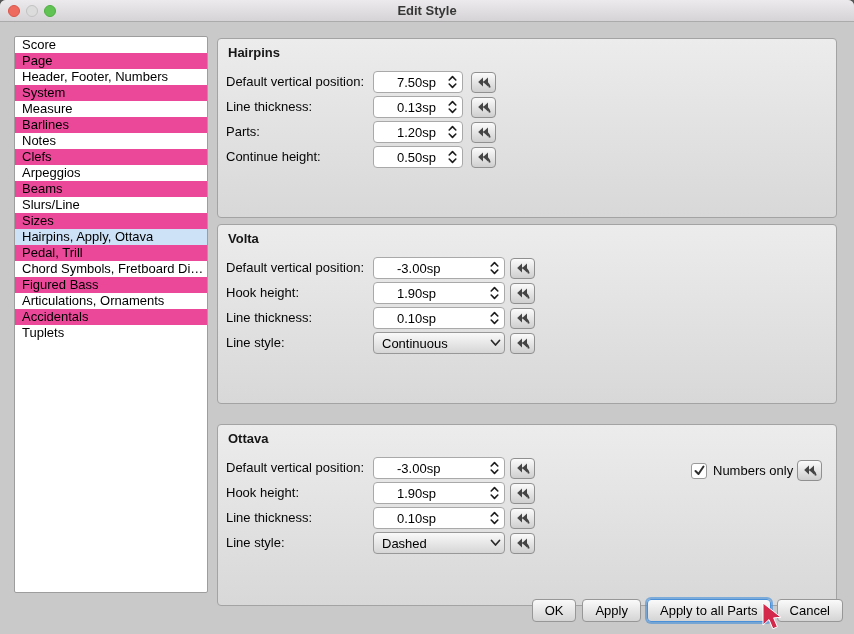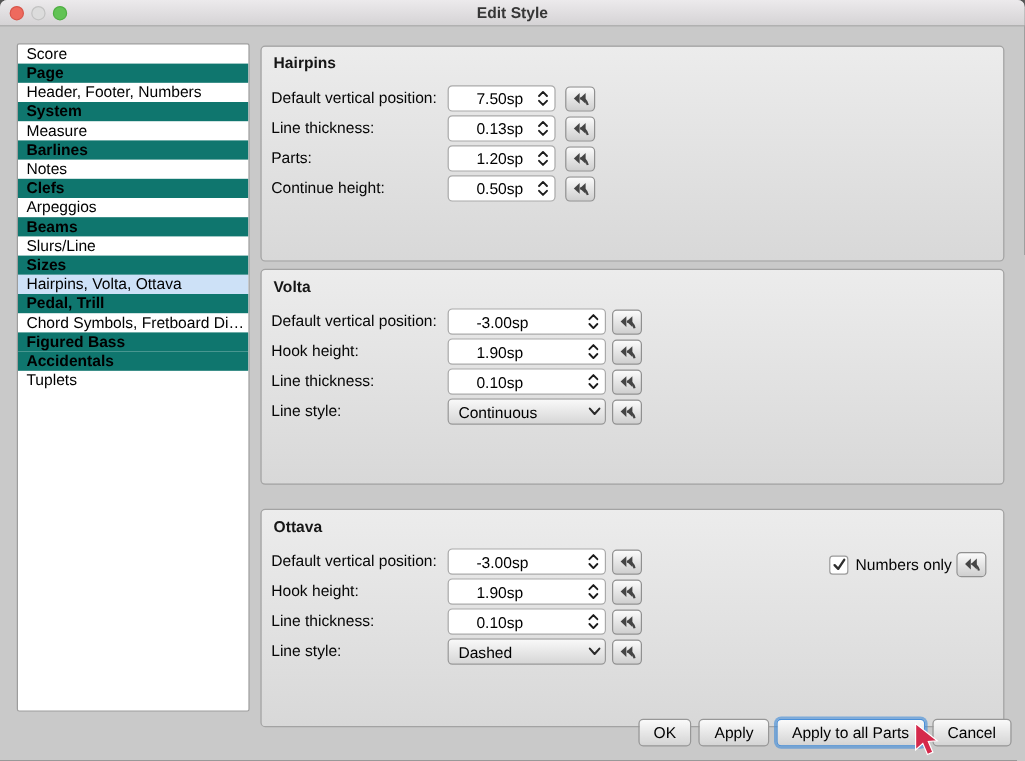--- a/index.html
+++ b/index.html
@@ -25,21 +25,21 @@
   .light.zoom{background:#61c354;border:1px solid #4fae43;}
   
   .sidebar{
     position:absolute;left:14px;top:36px;width:194px;height:557px;
     background:#ffffff;border:1px solid #9d9d9d;border-radius:2px;overflow:hidden;
   }
   .side-item{
     height:16px;line-height:16px;padding-left:7px;white-space:nowrap;
     overflow:hidden;font-size:13px;color:#000;
   }
-  .side-item.alt{background:#0f766e;font-weight:bold;}
+  .side-item.alt{background:#ec4899;}
   .side-item.selected{background:#cde1f7;}
   
   .groupbox{
     position:absolute;left:217px;width:620px;
     background:linear-gradient(#ececec,#d8d8d8);
     border:1px solid #a3a3a3;border-radius:4px;
   }
   .group-title{position:absolute;left:10px;top:6px;font-weight:bold;color:#161616;}
   .g-label{position:absolute;left:8px;height:22px;line-height:22px;color:#050505;white-space:nowrap;}
   
@@ -104,24 +104,25 @@
       <div class="side-item">Header, Footer, Numbers</div>
       <div class="side-item alt">System</div>
       <div class="side-item">Measure</div>
       <div class="side-item alt">Barlines</div>
       <div class="side-item">Notes</div>
       <div class="side-item alt">Clefs</div>
       <div class="side-item">Arpeggios</div>
       <div class="side-item alt">Beams</div>
       <div class="side-item">Slurs/Line</div>
       <div class="side-item alt">Sizes</div>
-      <div class="side-item selected">Hairpins, Volta, Ottava</div>
+      <div class="side-item selected">Hairpins, Apply, Ottava</div>
       <div class="side-item alt">Pedal, Trill</div>
       <div class="side-item">Chord Symbols, Fretboard Di…</div>
       <div class="side-item alt">Figured Bass</div>
+      <div class="side-item">Articulations, Ornaments</div>
       <div class="side-item alt">Accidentals</div>
       <div class="side-item">Tuplets</div>
     </div>
 
   <div class="groupbox" id="section-0" style="top:38px;height:180px;">
       <div class="group-title">Hairpins</div>
       <div class="g-label" style="top: 32px;">Default vertical position:</div>
       <div class="spinbox" style="top: 32px; left: 155px; width: 90px;">
         <div class="spin-value">7.50sp</div>
         <div class="stepper">

